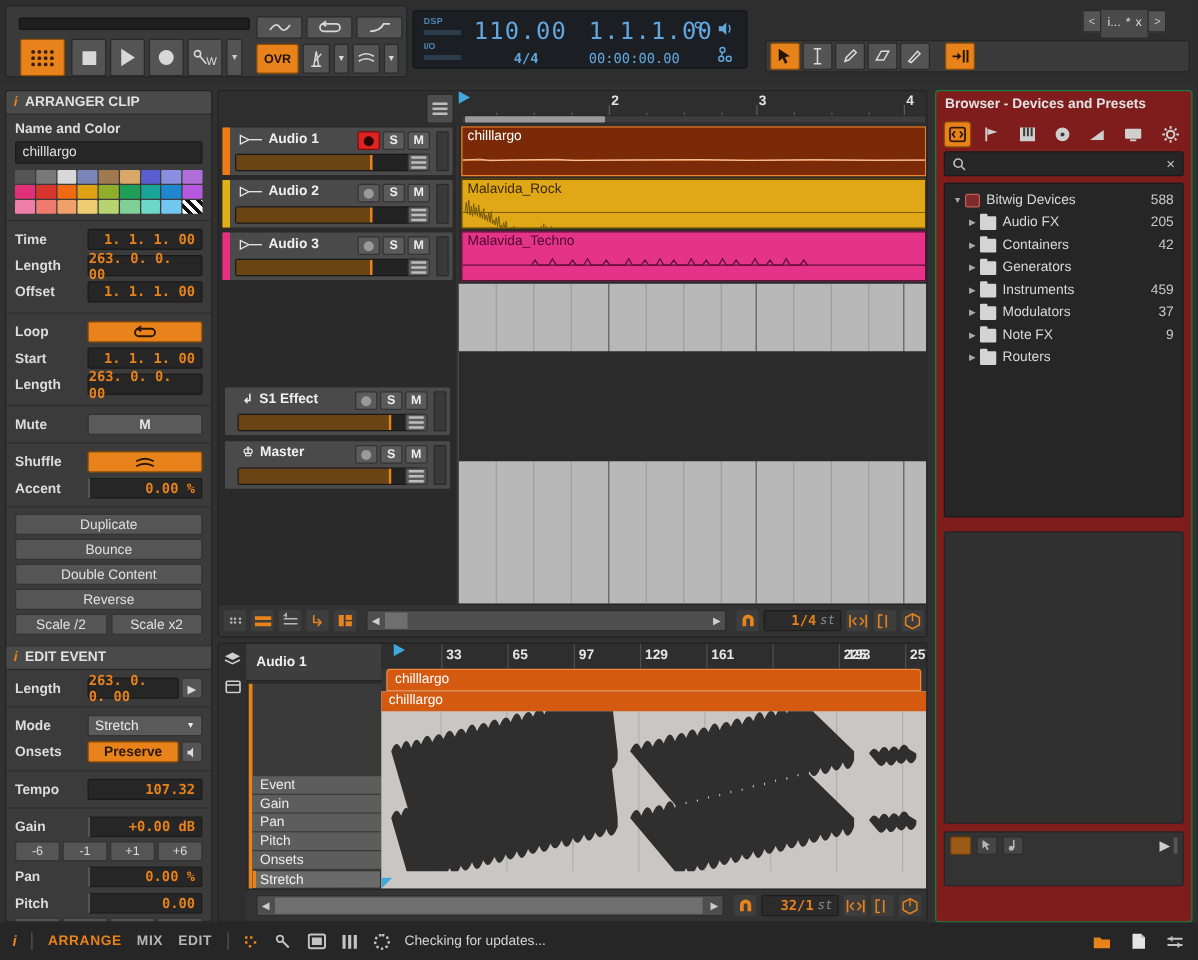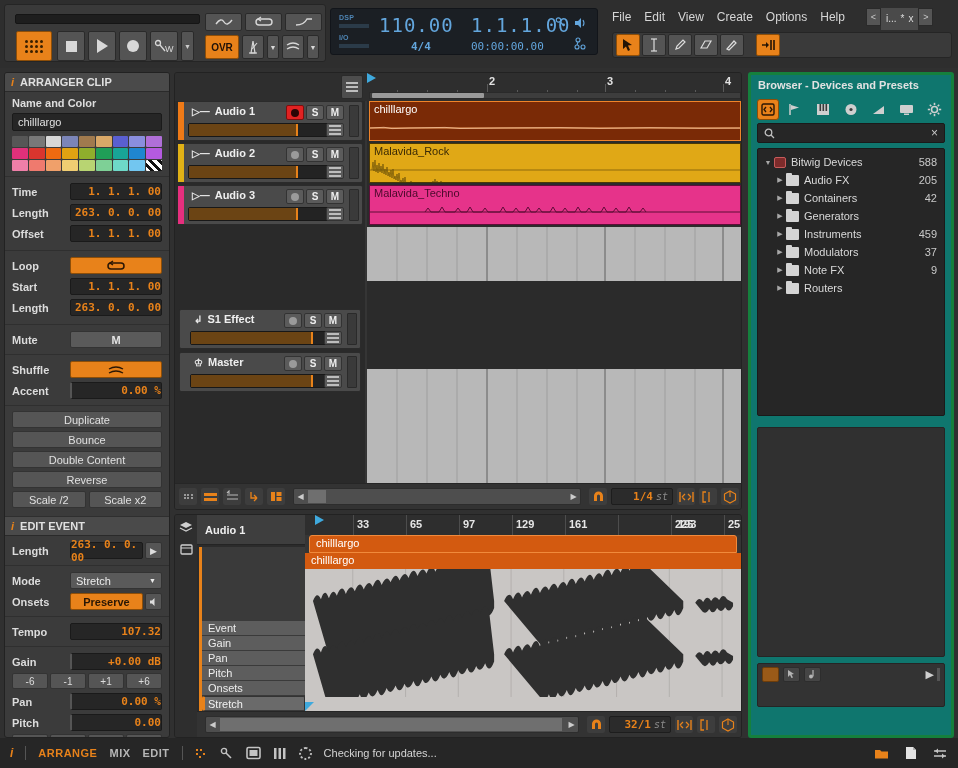--- a/index.html
+++ b/index.html
@@ -70,21 +70,21 @@
   .inspector { position: absolute; left: 4px; top: 72px; width: 166px; height: 666px; background: #3b3b3b; border: 1px solid #222; border-radius: 3px; overflow: hidden;}
   .insp-hd { height: 19px; background: #4a4a4a; display: flex; align-items: center; padding-left: 6px; gap: 6px; font-size: 11px; font-weight: bold; color: #e0e0e0; border-bottom: 1px solid #2a2a2a;}
   .i-glyph { color: #e8821a; font-style: italic; font-weight: bold; font-size: 11px; }
   .sect { padding: 5px 7px; border-bottom: 1px solid #2f2f2f; }
   .sect-title { font-size: 11px; font-weight: bold; color: #ddd; margin-bottom: 4px;}
   .txtfield { height: 18px; background: #262626; border: 1px solid #1a1a1a; border-radius: 2px; display: flex; align-items: center; padding: 0 5px; color: #e0e0e0; font-size: 11px;}
   .palette { margin-top: 5px; display: grid; grid-template-columns: repeat(9, 1fr); grid-template-rows: repeat(3, 11px); gap: 1px; }
   .palette div { border-radius: 1px; }
   .row { display: flex; align-items: center; height: 19px; margin-bottom: 2px; }
   .row-lbl { width: 58px; font-size: 11px; font-weight: bold; color: #dcdcdc; }
-  .val { flex: 1; height: 17px; background: #262626; border: 1px solid #1a1a1a; border-radius: 2px; display: flex; align-items: center; justify-content: flex-end; color: #e8821a; font-size: 11px; font-weight: bold; font-family: "DejaVu Sans Mono", monospace;}
+  .val { flex: 1; height: 17px; background: #262626; border: 1px solid #1a1a1a; border-radius: 2px; display: flex; align-items: center; justify-content: flex-end; padding-right: 5px; color: #e8821a; font-size: 11px; font-weight: bold; font-family: "DejaVu Sans Mono", monospace;}
   .val.tick { border-left: 2px solid #555; }
   .btn-or { flex: 1; height: 17px; background: #e8821a; border: 1px solid #8d4e08; border-radius: 2px; display: flex; align-items: center; justify-content: center; color: #2a1705; font-weight: bold; font-size: 11px; cursor: pointer;}
   .btn-gy { flex: 1; height: 17px; background: #5a5a5a; border: 1px solid #333; border-radius: 2px; display: flex; align-items: center; justify-content: center; color: #e4e4e4; font-weight: bold; font-size: 11px; cursor: pointer;}
   .bigbtn { height: 17px; background: #555; border: 1px solid #333; border-radius: 2px; display: flex; align-items: center; justify-content: center; color: #e0e0e0; font-size: 11px; margin-bottom: 3px; cursor: pointer;}
   .halfrow { display: flex; gap: 3px; }
   .halfrow .bigbtn { flex: 1; }
   .sel { flex: 1; height: 17px; background: #5a5a5a; border: 1px solid #333; border-radius: 2px; display: flex; align-items: center; padding: 0 5px; justify-content: space-between; color: #ececec; font-size: 11px; cursor: pointer;}
   .quad { display: flex; gap: 2px; margin-bottom: 3px; }
   .quad .qb { flex: 1; height: 16px; background: #555; border: 1px solid #333; border-radius: 2px; display: flex; align-items: center; justify-content: center; font-size: 10px; color: #ddd; cursor: pointer;}
   .sq { width: 17px; height: 17px; background: #555; border: 1px solid #333; border-radius: 2px; display:flex; align-items:center; justify-content:center; font-size: 9px; color: #ddd; margin-left: 2px; cursor:pointer;}
@@ -129,21 +129,21 @@
   .arr-btm { position: absolute; left: 0; bottom: 0; width: 568px; height: 26px; background: #333; border-top: 1px solid #262626; display: flex; align-items: center; padding: 0 4px; gap: 4px;}
   .ab-ic { width: 18px; height: 17px; background: #3d3d3d; border-radius: 2px; display: flex; align-items: center; justify-content: center; color: #e8821a; cursor: pointer;}
   .ab-ic.grey { color: #b9b9b9; }
   .hscroll { flex: 1; height: 17px; background: #4e4e4e; border: 1px solid #2d2d2d; border-radius: 2px; display: flex; align-items: center; margin: 0 4px; position: relative;}
   .hs-arrow { width: 13px; height: 15px; display: flex; align-items: center; justify-content: center; color: #ccc; font-size: 8px; cursor: pointer;}
   .hs-thumb { position: absolute; left: 14px; top: 1px; bottom: 1px; width: 18px; background: #6f6f6f; }
   .zoomfield { height: 17px; min-width: 62px; background: #2b2b2b; border: 1px solid #1d1d1d; border-radius: 2px; display: flex; align-items: center; justify-content: flex-end; padding: 0 4px; gap: 3px; color: #e8821a; font-weight: bold; font-size: 11px; font-family: "DejaVu Sans Mono", monospace;}
   .zoomfield .unit { color: #8a8a8a; font-style: italic; font-size: 10px; font-weight: normal;}
 
   
-  .browser { position: absolute; left: 748px; top: 72px; width: 206px; height: 666px; background: #0f766e; border: 3px solid #15803d; border-radius: 3px; overflow: hidden;}
+  .browser { position: absolute; left: 748px; top: 72px; width: 206px; height: 666px; background: #7f1d1d; border: 1px solid #15803d; border-radius: 3px; overflow: hidden;}
   .br-title { height: 20px; display: flex; align-items: center; padding-left: 7px; font-size: 11px; font-weight: bold; color: #e2e2e2;}
   .br-tabs { height: 28px; display: flex; align-items: center; padding: 0 6px; gap: 6px;}
   .br-tab { width: 22px; height: 21px; border-radius: 3px; display: flex; align-items: center; justify-content: center; color: #cfcfcf; cursor: pointer;}
   .br-tab.on { background: #e8821a; border: 1px solid #8d4e08; color: #2a1705;}
   .br-search { margin: 0 6px; height: 20px; background: #262626; border: 1px solid #1a1a1a; border-radius: 2px; display: flex; align-items: center; padding: 0 6px; justify-content: space-between;}
   .br-search input { background: transparent; border: 0; outline: 0; color: #ddd; font-size: 11px; flex: 1; margin-left: 5px; font-family: "Liberation Sans", sans-serif;}
   .br-tree { margin: 5px 6px 0 6px; background: #262626; border: 1px solid #1a1a1a; border-radius: 2px; height: 268px; padding: 4px 0; overflow: hidden;}
   .tr-row { height: 18px; display: flex; align-items: center; padding: 0 7px 0 4px; font-size: 11px; color: #d9d9d9; cursor: pointer;}
   .tr-row .tw { width: 12px; display: flex; align-items: center; justify-content: center; color: #a8a8a8; font-size: 7px;}
   .tr-row .fldr { width: 13px; height: 11px; background: #d4d4d4; border-radius: 1px; margin-right: 5px; position: relative;}
@@ -299,28 +299,20 @@
         <path d="M10 3 q2 3 0 6" stroke="#63a6dd" fill="none" stroke-width="1.1"></path>
       </svg>
       <svg style="position:absolute;right:8px;top:28px;" width="16" height="14" viewBox="0 0 16 14">
         <circle cx="5" cy="3" r="2" fill="none" stroke="#63a6dd" stroke-width="1.1"></circle>
         <circle cx="4" cy="10" r="2" fill="none" stroke="#63a6dd" stroke-width="1.1"></circle>
         <circle cx="10" cy="10" r="2" fill="none" stroke="#63a6dd" stroke-width="1.1"></circle>
         <line x1="5" y1="5" x2="4" y2="8" stroke="#63a6dd" stroke-width="1.1"></line>
       </svg>
     </div>
 
-    <div class="menubar">
-      <span>File</span>
-      <span>Edit</span>
-      <span>View</span>
-      <span>Create</span>
-      <span>Options</span>
-      <span>Help</span>
-    </div>
 
     <div class="wintabs">
       <div class="wt-btn">&lt;</div>
       <div class="wt-doc">
         <span>i...</span>
         <span>*</span>
         <span style="color:#ddd;">x</span>
       </div>
       <div class="wt-btn">&gt;</div>
     </div>

